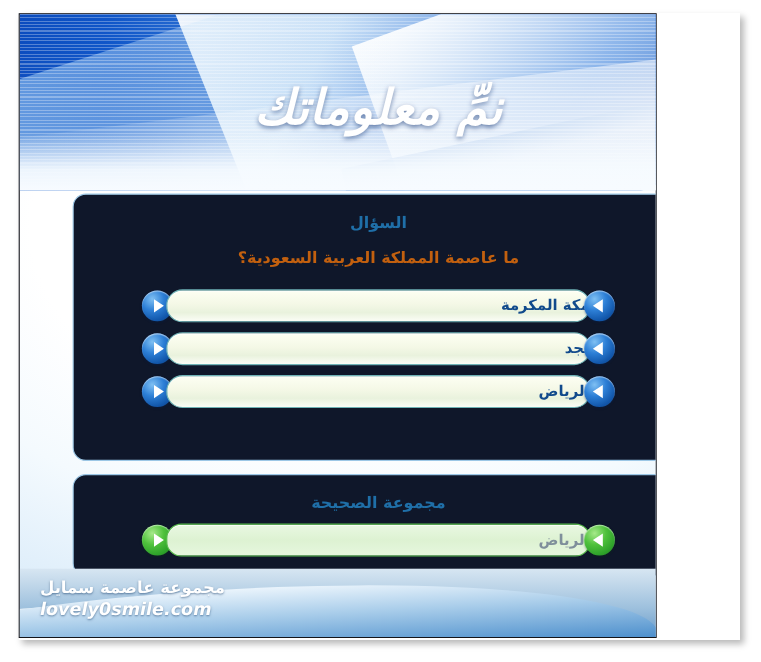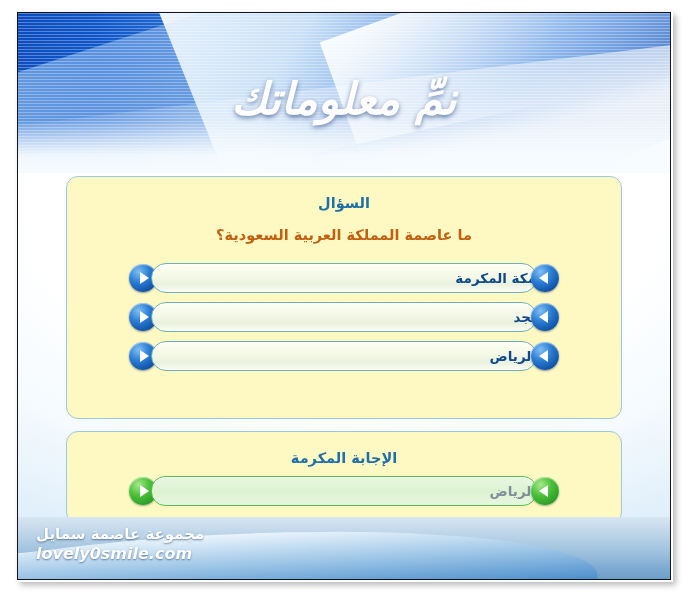--- a/index.html
+++ b/index.html
@@ -10,21 +10,21 @@
     font-family:"DejaVu Sans","Liberation Sans",sans-serif;
   }
 
   
   #frame{
     position:absolute;left:0;top:0;width:692px;height:602px;
     background:#ffffff;
     box-sizing:border-box;
   }
   #inner{
-    position:absolute;left:17px;top:12px;width:654px;height:568px;
+    position:absolute;left:17px;top:12px;width:580px;height:568px;
     box-sizing:border-box;
     border:1px solid #14151a;
     overflow:hidden;
     background:#f2f8fd;
   }
   #frame-shadow{
     position:absolute;left:17px;top:12px;width:656px;height:570px;
     box-shadow:3px 3px 6px rgba(0,0,0,.28);
     pointer-events:none;
   }
@@ -111,21 +111,21 @@
     -webkit-text-stroke:1px rgba(150,185,215,.40);
     letter-spacing:1px;
     direction:ltr;
     pointer-events:none;
     white-space:nowrap;
   }
 
   
   .card{
     position:absolute;
-    background:#fef9c3;
+    background:#0f172a;
     border:1px solid #9cc7e6;
     border-radius:12px;
     box-sizing:border-box;
   }
   #card-question{left:48px;top:163px;width:556px;height:243px;}
   #card-answer  {left:48px;top:418px;width:556px;height:93px;}
 
   .card-heading{
     text-align:center;
     color:#1f6fa8;
@@ -284,21 +284,21 @@
           </div>
           <div class="knob knob-right knob-blue">
               <div class="tri tri-left"></div>
             </div>
         </div>
 
       </div>
     </div>
 
     <div class="card" id="card-answer">
-      <div class="card-heading">الإجابة المكرمة</div>
+      <div class="card-heading">مجموعة الصحيحة</div>
 
       <div class="options" style="margin-top:10px;">
         <div class="opt-row">
           <div class="knob knob-left knob-green">
               <div class="tri tri-right"></div>
             </div>
           <div class="pill pill-answer">
             <span class="pill-label">الرياض</span>
           </div>
           <div class="knob knob-right knob-green">

